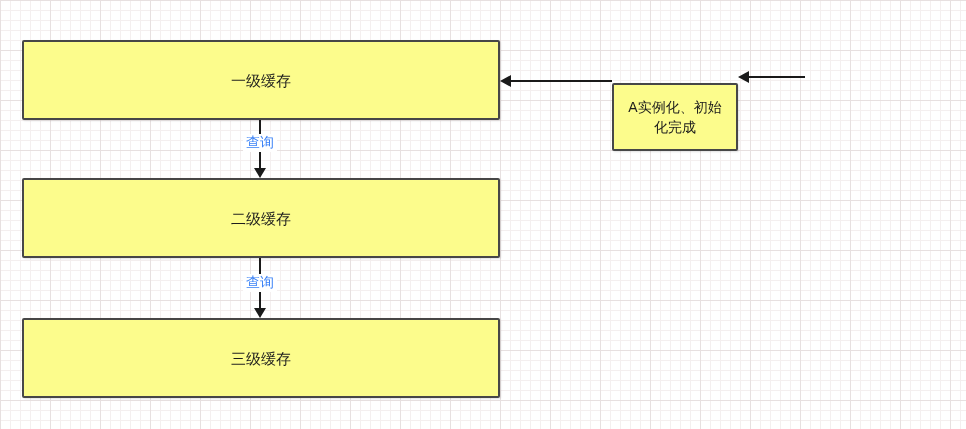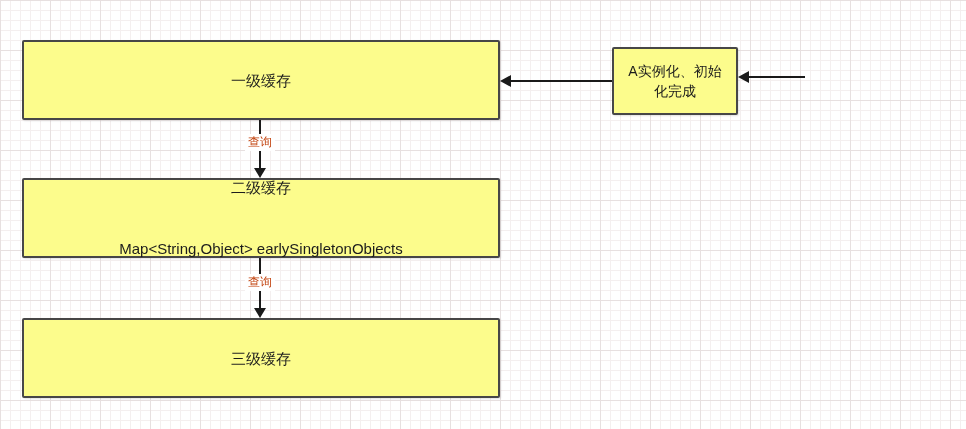--- a/index.html
+++ b/index.html
@@ -37,20 +37,21 @@
     left:22px;width:478px;height:80px;
     font-size:15px;line-height:21px;
   }
   .cache-box.b1{top:40px;}
   .cache-box.b2{top:178px;gap:40px;}
   .cache-box.b3{top:318px;}
   .bean-box{
     width:126px;height:68px;
     font-size:14px;line-height:20px;
     padding:6px 12px;
+    margin-top:36px;
   }
   .bean-box .bean-label{display:block;width:96px;}
   .bean-box.a{left:612px;top:47px;}
   .bean-box.b{left:805px;top:43px;}
 
   .vline{position:absolute;width:2px;background:#1a1a1a;}
   .hline{position:absolute;height:2px;background:#1a1a1a;}
   .head-down{
     position:absolute;width:0;height:0;
     border-left:6px solid transparent;
@@ -61,37 +62,36 @@
     position:absolute;width:0;height:0;
     border-top:6px solid transparent;
     border-bottom:6px solid transparent;
     border-right:11px solid #1a1a1a;
   }
   .edge-label{
     position:absolute;
     transform:translateX(-50%);
     background:#ffffff;
     padding:0 3px;
-    font-size:12px;
-    color:#c2410c;
+    font-size:14px;
+    color:#3b82f6;
     white-space:nowrap;
   }
 </style>
 </head>
 <body>
 
 <div class="canvas">
 
   <div class="node cache-box b1">
     <div>一级缓存</div>
   </div>
 
   <div class="node cache-box b2">
     <div>二级缓存</div>
-    <div>Map&lt;String,Object&gt; earlySingletonObjects</div>
   </div>
 
   <div class="node cache-box b3">
     <div>三级缓存</div>
   </div>
 
   <div class="node bean-box a">
     <span class="bean-label">A实例化、初始化完成</span>
   </div>
 

